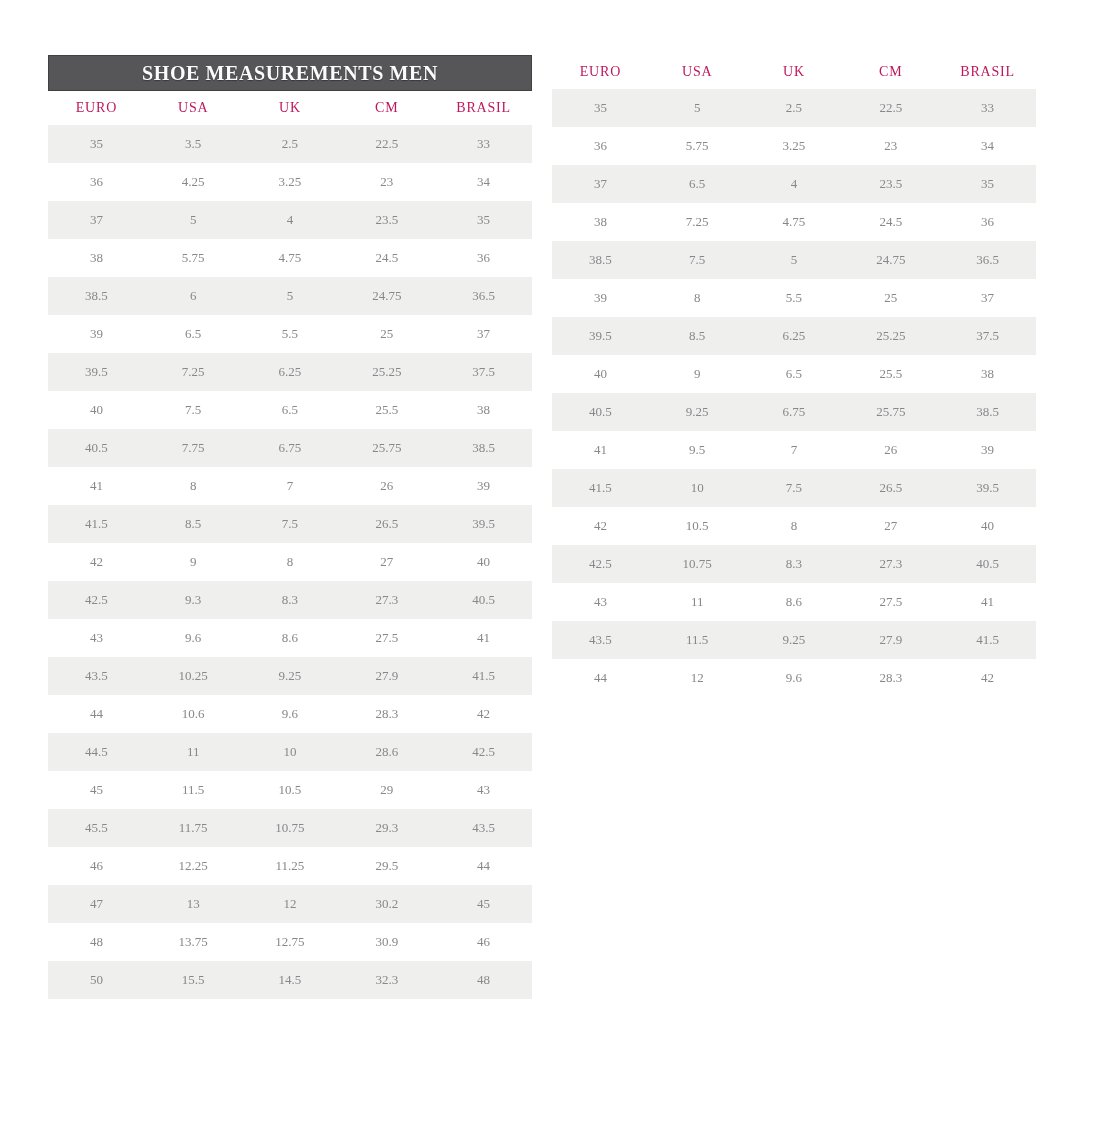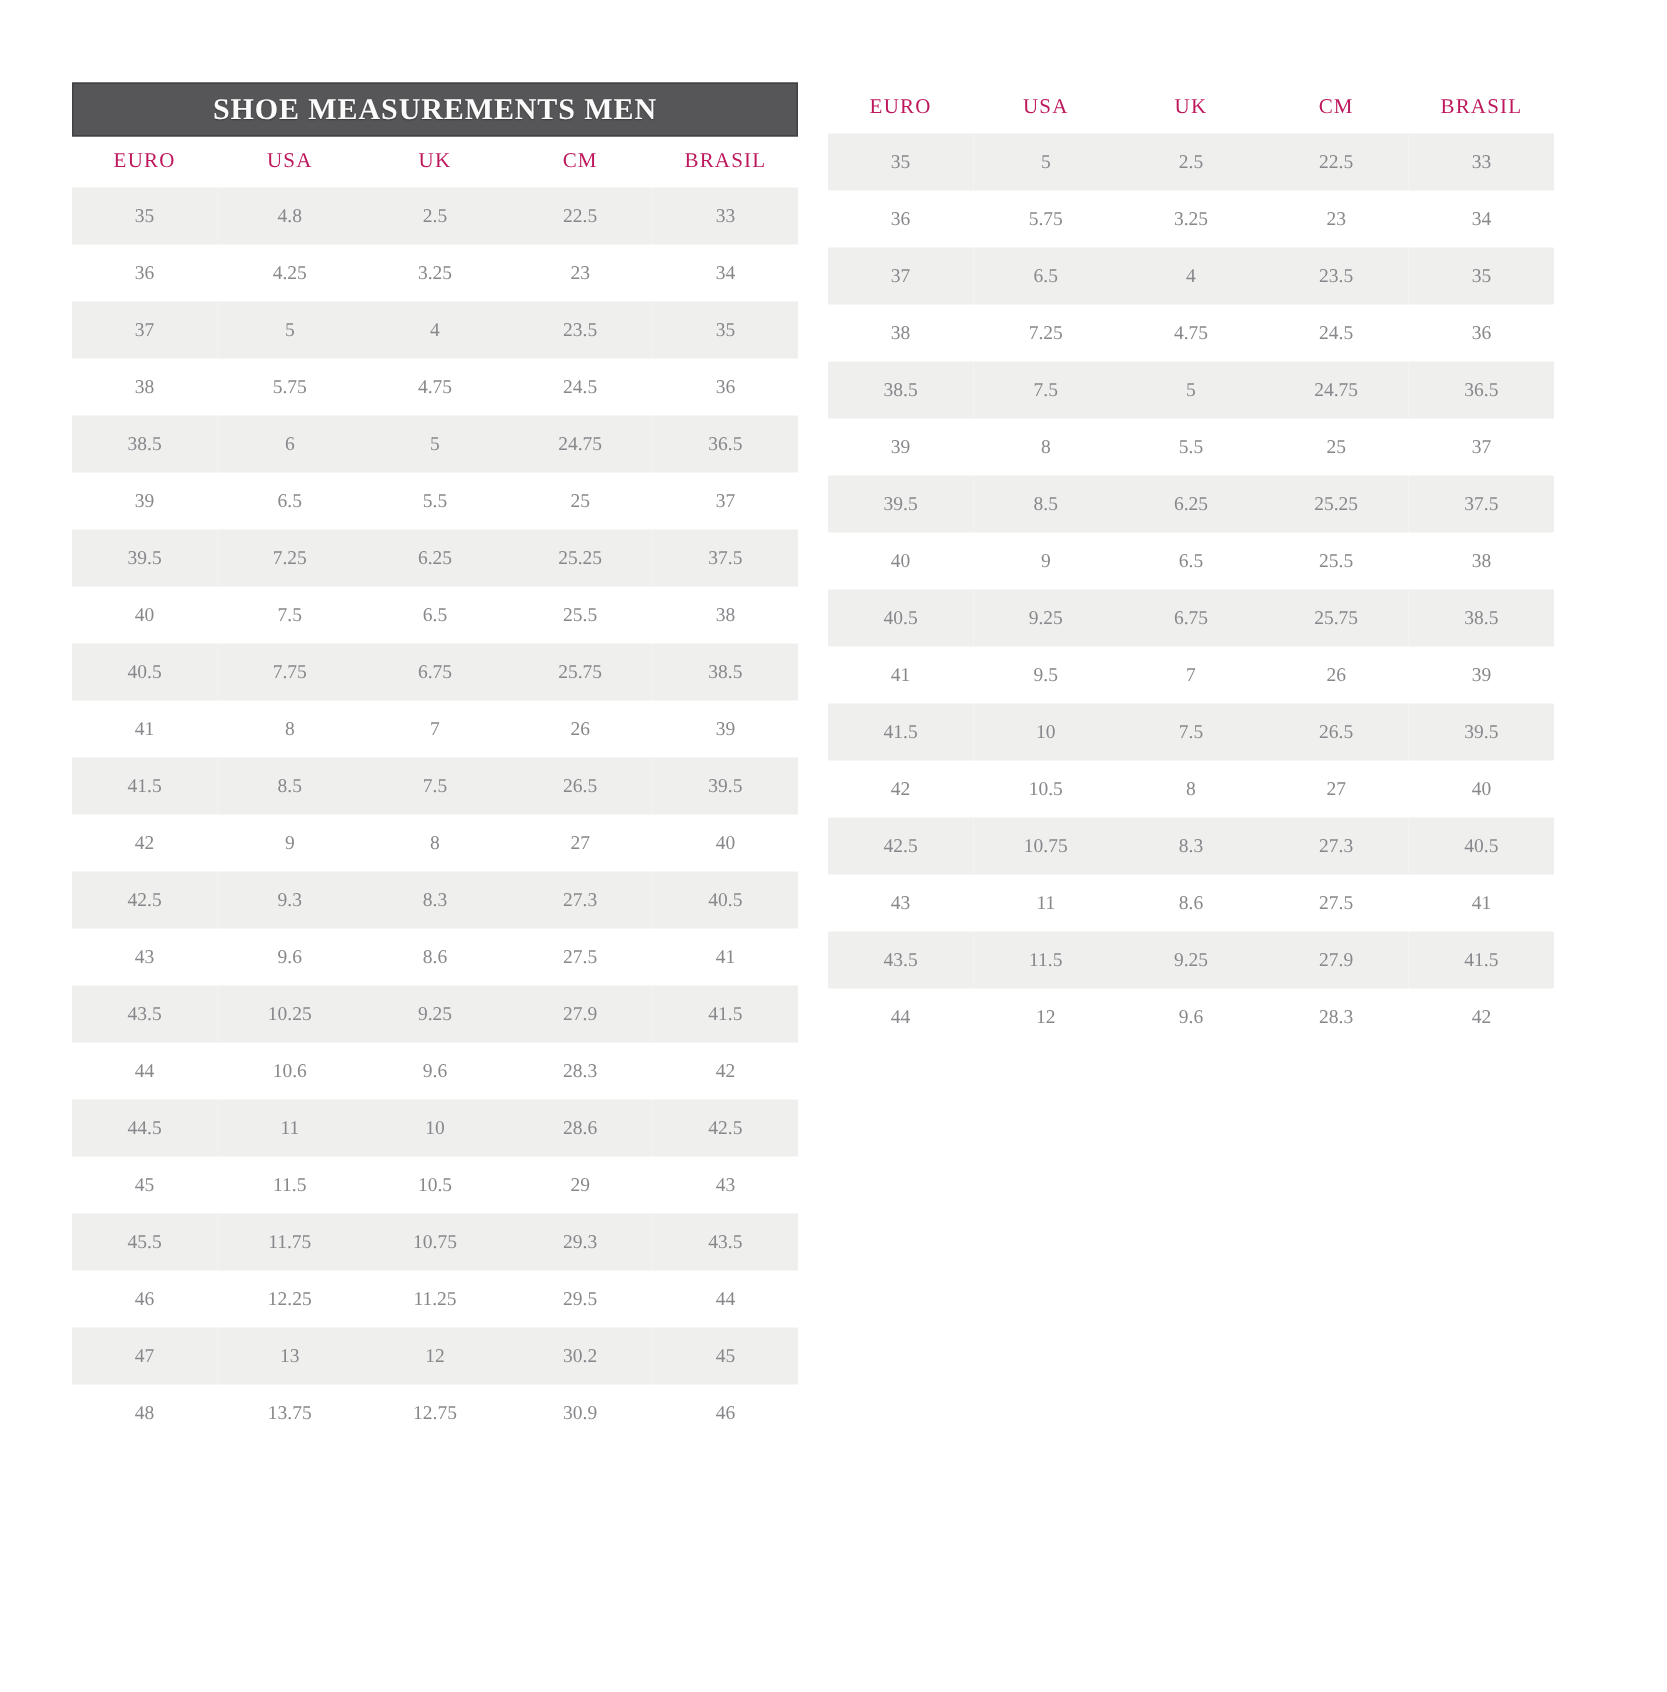--- a/index.html
+++ b/index.html
@@ -86,21 +86,21 @@
               <th>EURO</th>
               <th>USA</th>
               <th>UK</th>
               <th>CM</th>
               <th>BRASIL</th>
             </tr>
           </thead>
         <tbody>
             <tr>
               <td>35</td>
-              <td>4.8</td>
+              <td>3.5</td>
               <td>2.5</td>
               <td>22.5</td>
               <td>33</td>
             </tr>
             <tr>
               <td>36</td>
               <td>4.25</td>
               <td>3.25</td>
               <td>23</td>
               <td>34</td>
@@ -238,20 +238,27 @@
               <td>30.2</td>
               <td>45</td>
             </tr>
             <tr>
               <td>48</td>
               <td>13.75</td>
               <td>12.75</td>
               <td>30.9</td>
               <td>46</td>
             </tr>
+            <tr>
+              <td>50</td>
+              <td>15.5</td>
+              <td>14.5</td>
+              <td>32.3</td>
+              <td>48</td>
+            </tr>
           </tbody>
       </table>
     </section>
 
     <section class="size-table">
       <table class="size-chart">
         <thead>
             <tr>
               <th>EURO</th>
               <th>USA</th>

